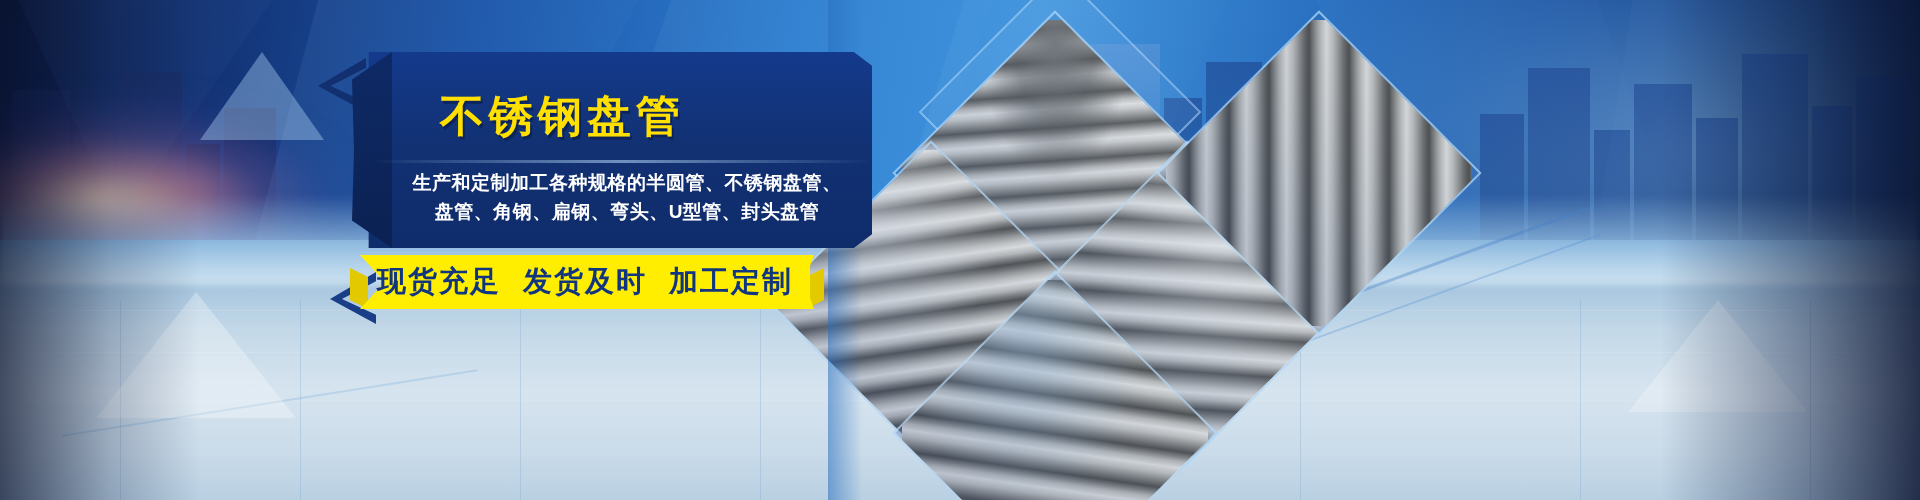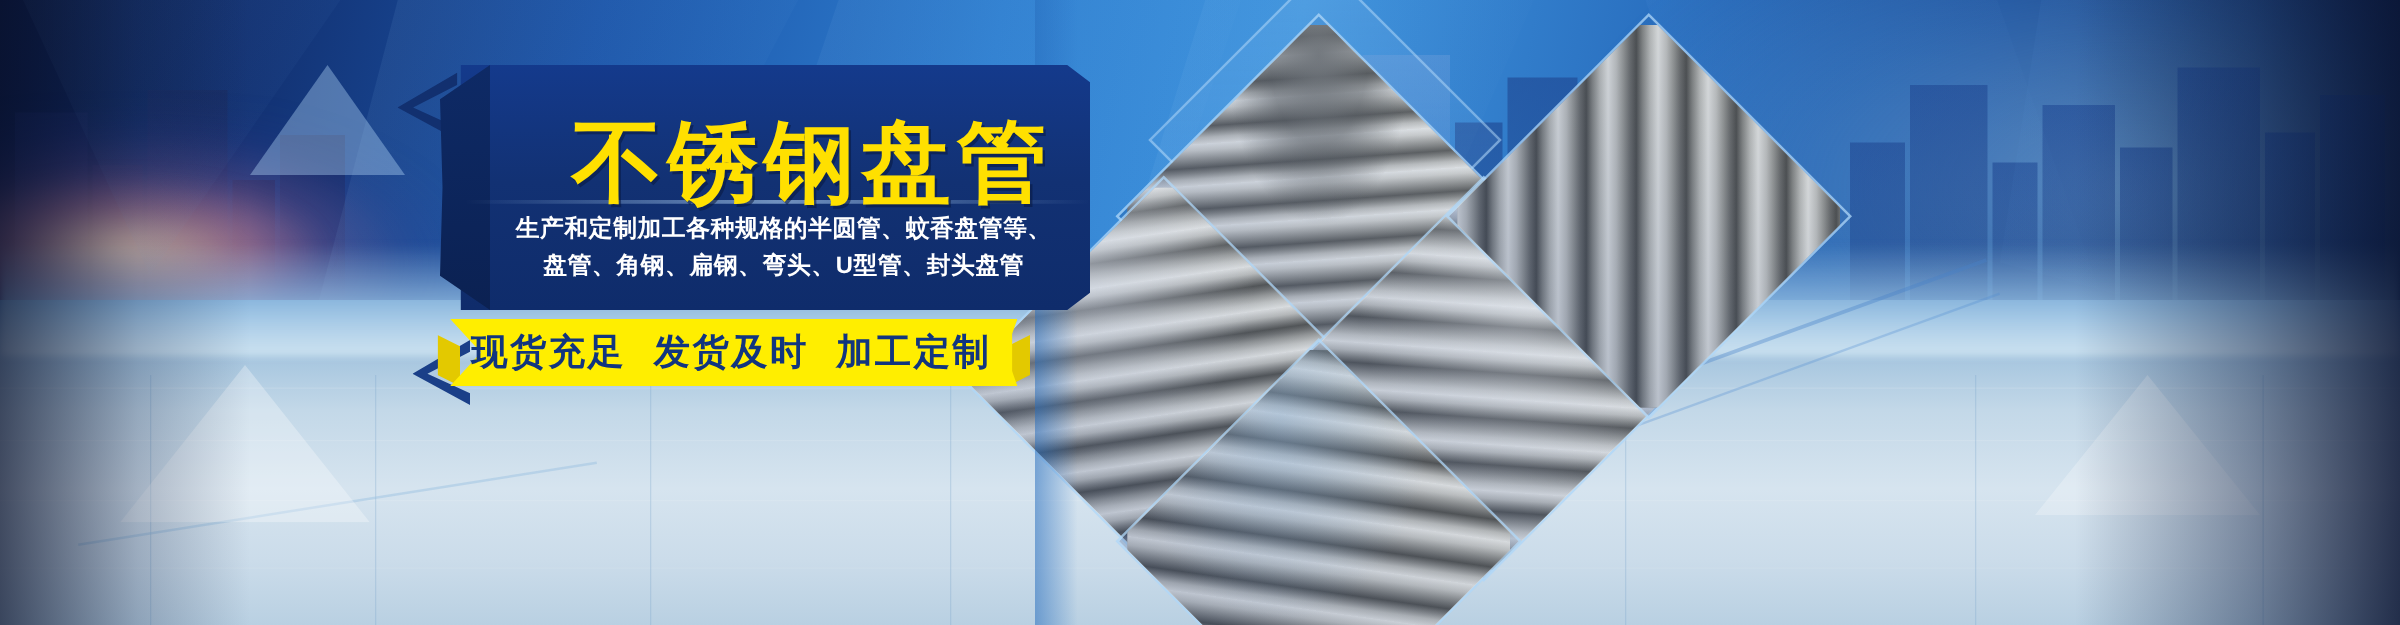--- a/index.html
+++ b/index.html
@@ -60,24 +60,23 @@
     box-shadow:0 6px 26px rgba(4,14,40,.45);
   }
   .panel-notch{position:absolute;left:352px;top:52px;width:40px;height:196px;
     clip-path:polygon(0% 14%,100% 0%,100% 100%,0% 86%,5% 50%);
     background:linear-gradient(180deg,#0e2a66,#0b2152);}
   .panel-sheen{position:absolute;left:372px;top:160px;width:500px;height:3px;
     background:linear-gradient(90deg,rgba(255,255,255,0),rgba(190,225,255,.55),rgba(255,255,255,0));}
 
   .title{
     position:absolute;left:440px;top:94px;width:420px;
-    color:#ffe000;font-size:72px;font-weight:bold;letter-spacing:5px;
+    color:#ffe000;font-size:44px;font-weight:bold;letter-spacing:5px;
     line-height:1;white-space:nowrap;
     text-shadow:2px 3px 0 rgba(8,24,64,.55);
-    text-align:center;
   }
   .sub{
     position:absolute;left:392px;width:470px;text-align:center;
     color:#ffffff;font-size:19px;font-weight:bold;letter-spacing:.5px;
     white-space:nowrap;
   }
   .sub1{top:170px;}
   .sub2{top:199px;}
 
   
@@ -255,21 +254,21 @@
         <div class="dia-overlay"></div>
     </div>
   </div>
   <div class="collage-mask-l"></div>
 
   <div class="panel"></div>
   <div class="panel-notch"></div>
   <div class="panel-sheen"></div>
 
   <div class="title">不锈钢盘管</div>
-  <div class="sub sub1">生产和定制加工各种规格的半圆管、蚊香盘管等、</div>
+  <div class="sub sub1">生产和定制加工各种规格的半圆管、不锈钢盘管、</div>
   <div class="sub sub2">盘管、角钢、扁钢、弯头、U型管、封头盘管</div>
 
   <div class="ribbon-fold-l"></div>
   <div class="ribbon-fold-r"></div>
   <div class="ribbon"></div>
   <div class="ribbon-tail-r"></div>
   <div class="ribbon-txt">
     <span>现货充足</span>
     <span>发货及时</span>
     <span>加工定制</span>

